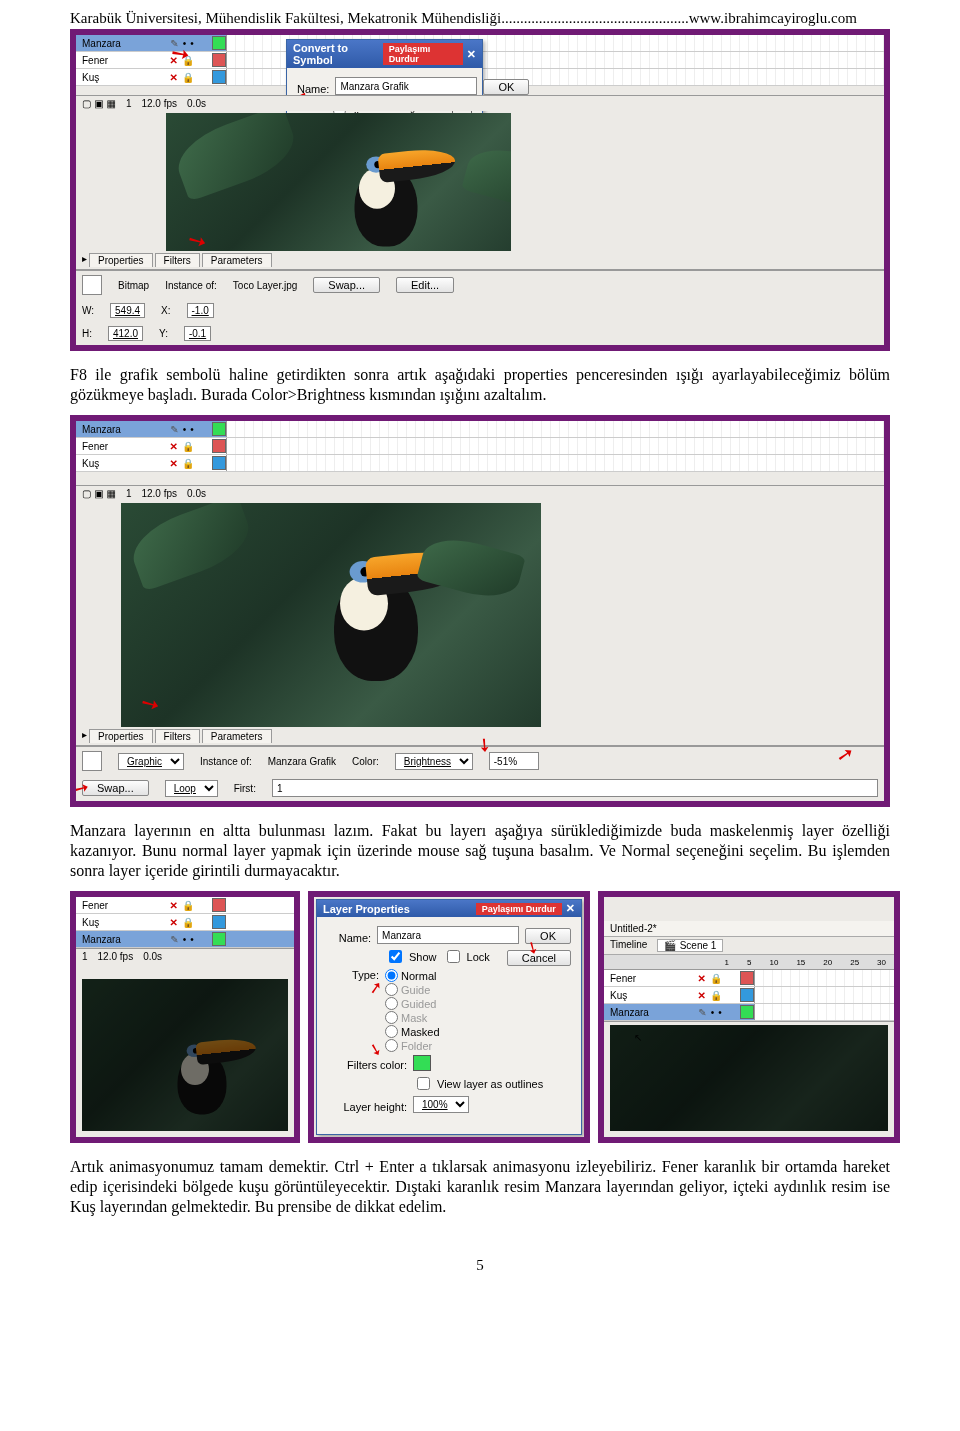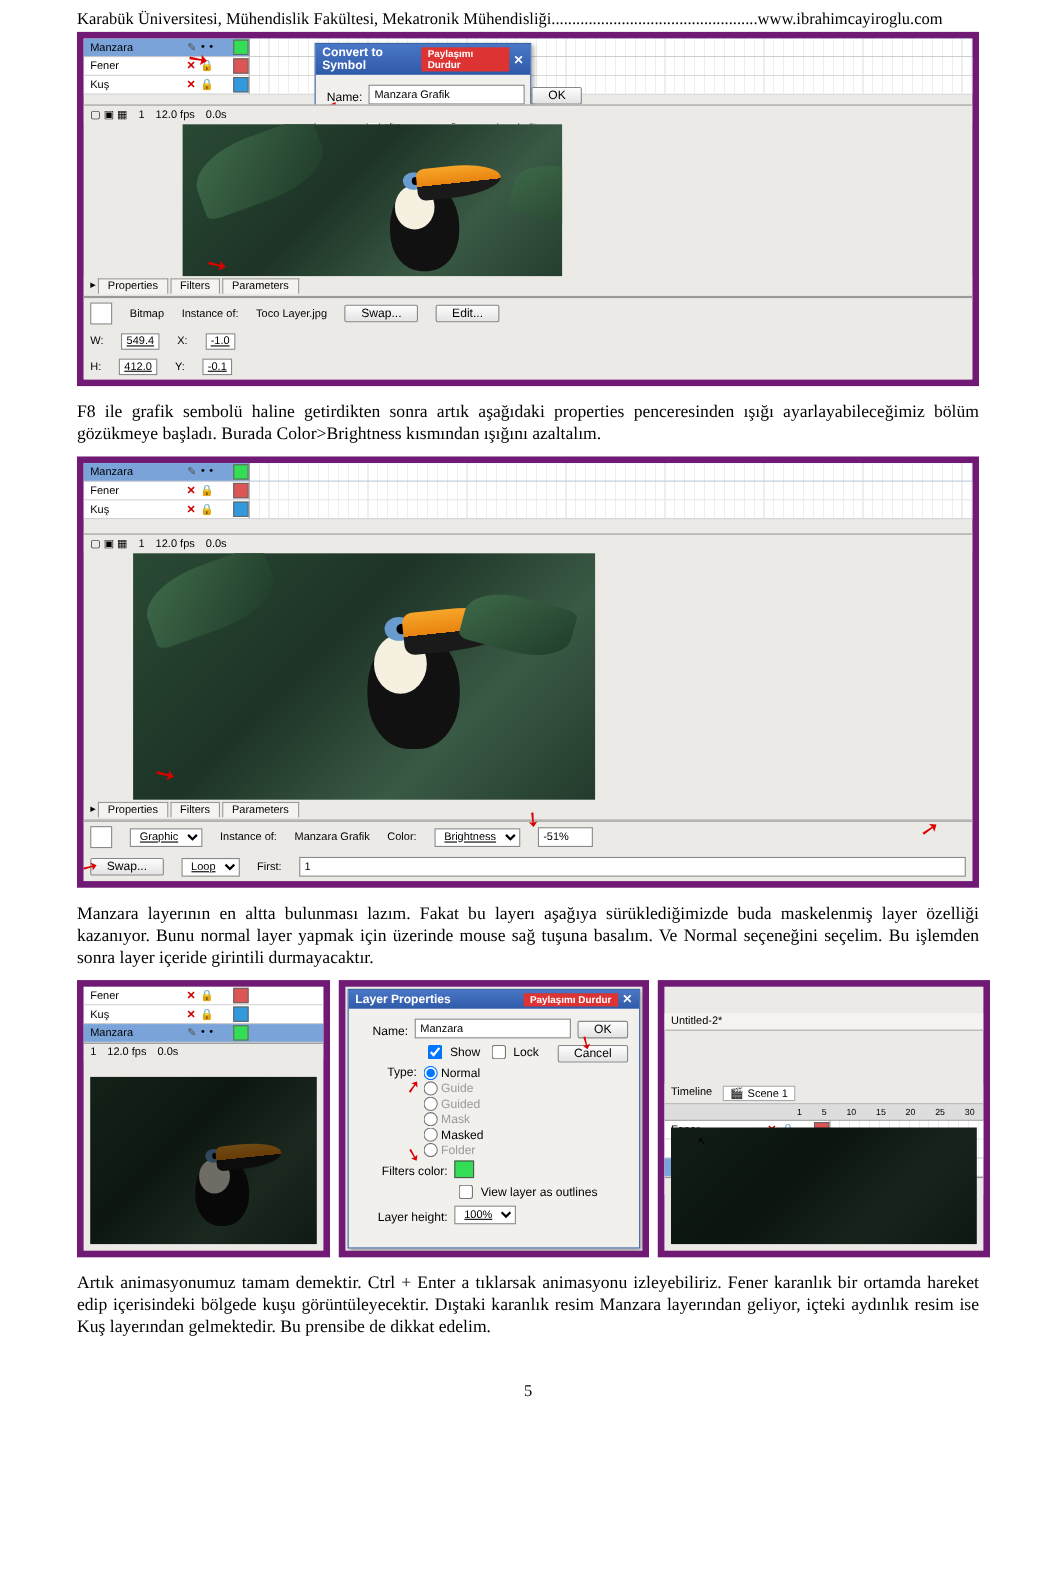--- a/index.html
+++ b/index.html
@@ -466,21 +466,21 @@
           <div class="field-row">
             <span class="field-label" style="width:80px;">Layer height:</span>
             <select class="mini-select"><option>100%</option></select>
           </div>
         </div>
       </div>
     </div>
 
     <div class="shot col-shot" style="height:240px;min-width:290px;">
       <div style="padding:2px 6px;background:#f5f3ef;border-bottom:1px solid #aaa;font-family:Tahoma,Arial,sans-serif;font-size:10px;margin-top:24px;">Untitled-2*</div>
-      <div style="padding:2px 6px;display:flex;gap:10px;background:#eceae6;border-bottom:1px solid #aaa;font-family:Tahoma,Arial,sans-serif;font-size:10px;margin-top:48px;">
+      <div style="padding:2px 6px;display:flex;gap:10px;background:#eceae6;border-bottom:1px solid #aaa;font-family:Tahoma,Arial,sans-serif;font-size:10px;">
         <span>Timeline</span>
         <span style="border:1px solid #aaa;padding:0 6px;background:#fff;">🎬 Scene 1</span>
       </div>
       <div class="timeline-row timeline-header" style="font-size:8px;justify-content:flex-end;gap:18px;padding-right:8px;">
         <span style="width:130px;"></span>
         <span>1</span>
         <span>5</span>
         <span>10</span>
         <span>15</span>
         <span>20</span>

